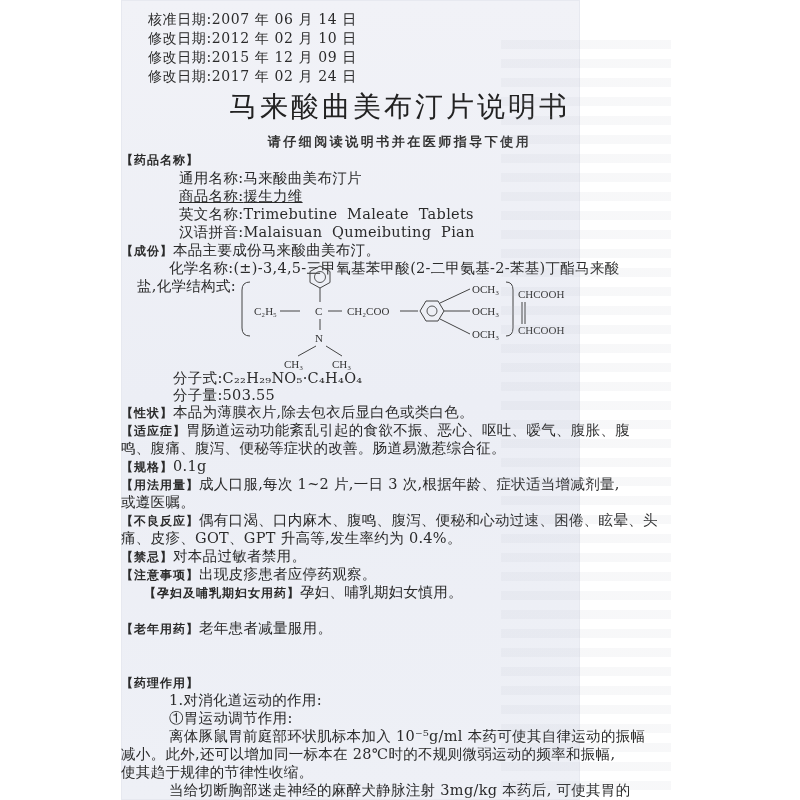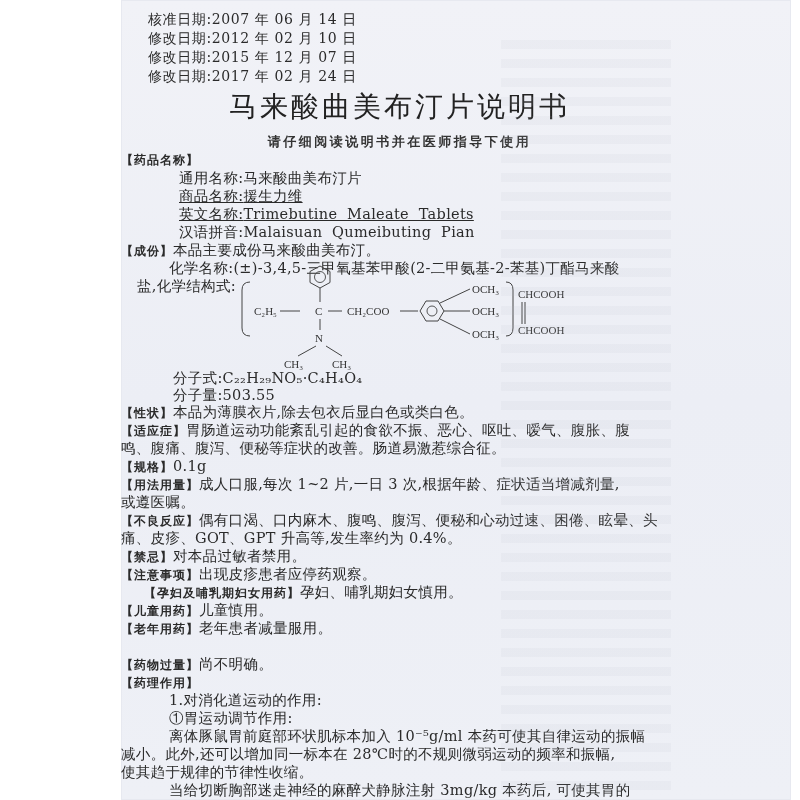--- a/index.html
+++ b/index.html
@@ -2,21 +2,21 @@
 <html><head>
 <meta charset="utf-8">
 <style>
   html, body { margin:0; padding:0; }
   body {
     width:800px; height:800px; background:#ffffff; position:relative; overflow:hidden;
     font-family: "DejaVu Serif", "Liberation Serif", serif;
     color:#2a2a2a;
   }
   .paper {
-    position:absolute; left:121px; top:0; width:670px; height:800px;
+    position:absolute; left:121px; top:0; width:459px; height:800px;
     background: linear-gradient(180deg, #f1f2f7 0%, #eceef5 50%, #eef0f6 100%);
     box-shadow: inset 0 0 0 1px #e7e9f0;
   }
   .paper::after {
     content:""; position:absolute; left:380px; top:40px; width:170px; height:760px;
     background: repeating-linear-gradient(180deg, rgba(180,184,196,0.10) 0 9px, rgba(0,0,0,0) 9px 19px);
     pointer-events:none;
   }
   .content { position:absolute; left:0; top:0; width:557px; height:800px; }
   .line { position:absolute; left:0; white-space:nowrap; font-size:14.5px; line-height:17px; letter-spacing:0.3px; }
@@ -37,31 +37,31 @@
 </style>
 </head>
 <body>
 
 <div class="paper">
   <div class="content">
 
     <div class="dates">
       <div class="line" style="top:11px;left:27px;"><span>核准日期</span>:<span>2007 年 06 月 14 日</span></div>
       <div class="line" style="top:30px;left:27px;"><span>修改日期</span>:<span>2012 年 02 月 10 日</span></div>
-      <div class="line" style="top:49px;left:27px;"><span>修改日期</span>:<span>2015 年 12 月 07 日</span></div>
+      <div class="line" style="top:49px;left:27px;"><span>修改日期</span>:<span>2015 年 12 月 09 日</span></div>
       <div class="line" style="top:68px;left:27px;"><span>修改日期</span>:<span>2017 年 02 月 24 日</span></div>
     </div>
 
     <div class="title">马来酸曲美布汀片说明书</div>
     <div class="subtitle">请仔细阅读说明书并在医师指导下使用</div>
 
     <div class="line hd" style="top:152px;left:0;">【药品名称】</div>
     <div class="line ind3" style="top:170px;"><span>通用名称:</span><span>马来酸曲美布汀片</span></div>
     <div class="line ind3" style="top:188px;text-decoration:underline;"><span>商品名称:</span><span>援生力维</span></div>
-    <div class="line ind3" style="top:206px;white-space:pre;text-decoration:underline;"><span>英文名称:</span><span>Trimebutine  Maleate  Tablets</span></div>
+    <div class="line ind3" style="top:206px;white-space:pre;"><span>英文名称:</span><span>Trimebutine  Maleate  Tablets</span></div>
     <div class="line ind3" style="top:224px;white-space:pre;"><span>汉语拼音:</span><span>Malaisuan  Qumeibuting  Pian</span></div>
 
     <div class="line" style="top:242px;left:0;"><span class="hd">【成份】</span><span>本品主要成份马来酸曲美布汀。</span></div>
     <div class="line" style="top:260px;left:48px;">化学名称:(±)-3,4,5-三甲氧基苯甲酸(2-二甲氨基-2-苯基)丁酯马来酸</div>
     <div class="line" style="top:278px;left:16px;">盐,化学结构式:</div>
 
     <div class="formula">
       <svg viewBox="0 0 330 108" xmlns="http://www.w3.org/2000/svg">
 
         <path d="M10 20 Q2 20 2 28 L2 66 Q2 74 10 74" fill="none" stroke="#444" stroke-width="1"></path>
@@ -112,23 +112,21 @@
 
     <div class="line" style="top:476px;"><span class="hd">【用法用量】</span><span>成人口服,每次 1~2 片,一日 3 次,根据年龄、症状适当增减剂量,</span></div>
     <div class="line" style="top:494px;">或遵医嘱。</div>
 
     <div class="line" style="top:512px;"><span class="hd">【不良反应】</span><span>偶有口渴、口内麻木、腹鸣、腹泻、便秘和心动过速、困倦、眩晕、头</span></div>
     <div class="line" style="top:530px;">痛、皮疹、GOT、GPT 升高等,发生率约为 0.4%。</div>
 
     <div class="line" style="top:548px;"><span class="hd">【禁忌】</span><span>对本品过敏者禁用。</span></div>
     <div class="line" style="top:566px;"><span class="hd">【注意事项】</span><span>出现皮疹患者应停药观察。</span></div>
     <div class="line" style="top:584px;padding-left:23px;"><span class="hd">【孕妇及哺乳期妇女用药】</span><span>孕妇、哺乳期妇女慎用。</span></div>
-    <div class="line" style="top:602px;"><span class="hd">【儿童用药】</span><span>儿童慎用。</span></div>
     <div class="line" style="top:620px;"><span class="hd">【老年用药】</span><span>老年患者减量服用。</span></div>
-    <div class="line" style="top:656px;"><span class="hd">【药物过量】</span><span>尚不明确。</span></div>
     <div class="line" style="top:674px;"><span class="hd">【药理作用】</span></div>
 
     <div class="line" style="top:692px;left:48px;">1.对消化道运动的作用:</div>
     <div class="line" style="top:710px;left:48px;">①胃运动调节作用:</div>
     <div class="line" style="top:728px;left:48px;">离体豚鼠胃前庭部环状肌标本加入 10⁻⁵g/ml 本药可使其自律运动的振幅</div>
     <div class="line" style="top:746px;">减小。此外,还可以增加同一标本在 28℃时的不规则微弱运动的频率和振幅,</div>
     <div class="line" style="top:764px;">使其趋于规律的节律性收缩。</div>
     <div class="line" style="top:782px;left:48px;">当给切断胸部迷走神经的麻醉犬静脉注射 3mg/kg 本药后, 可使其胃的</div>
 
   </div>

